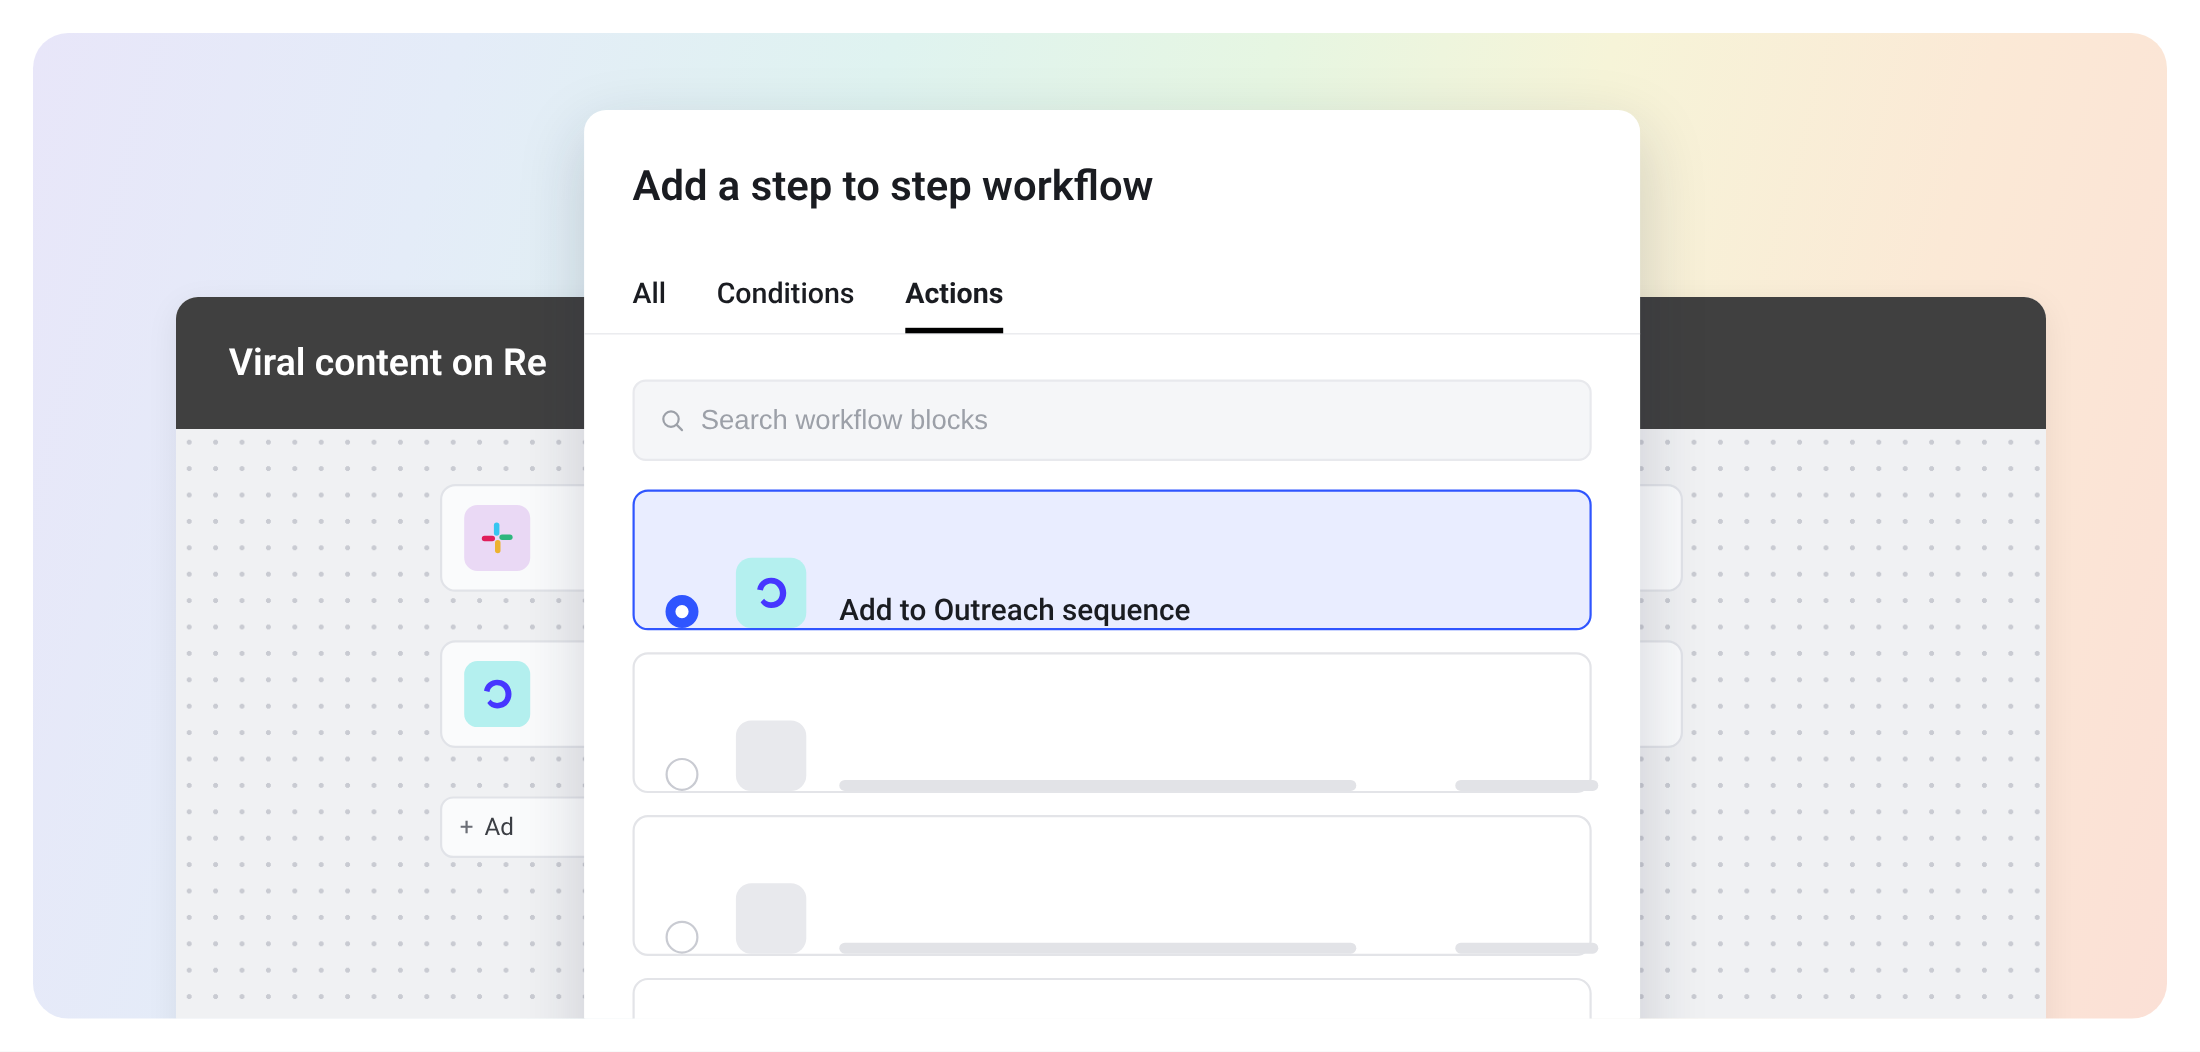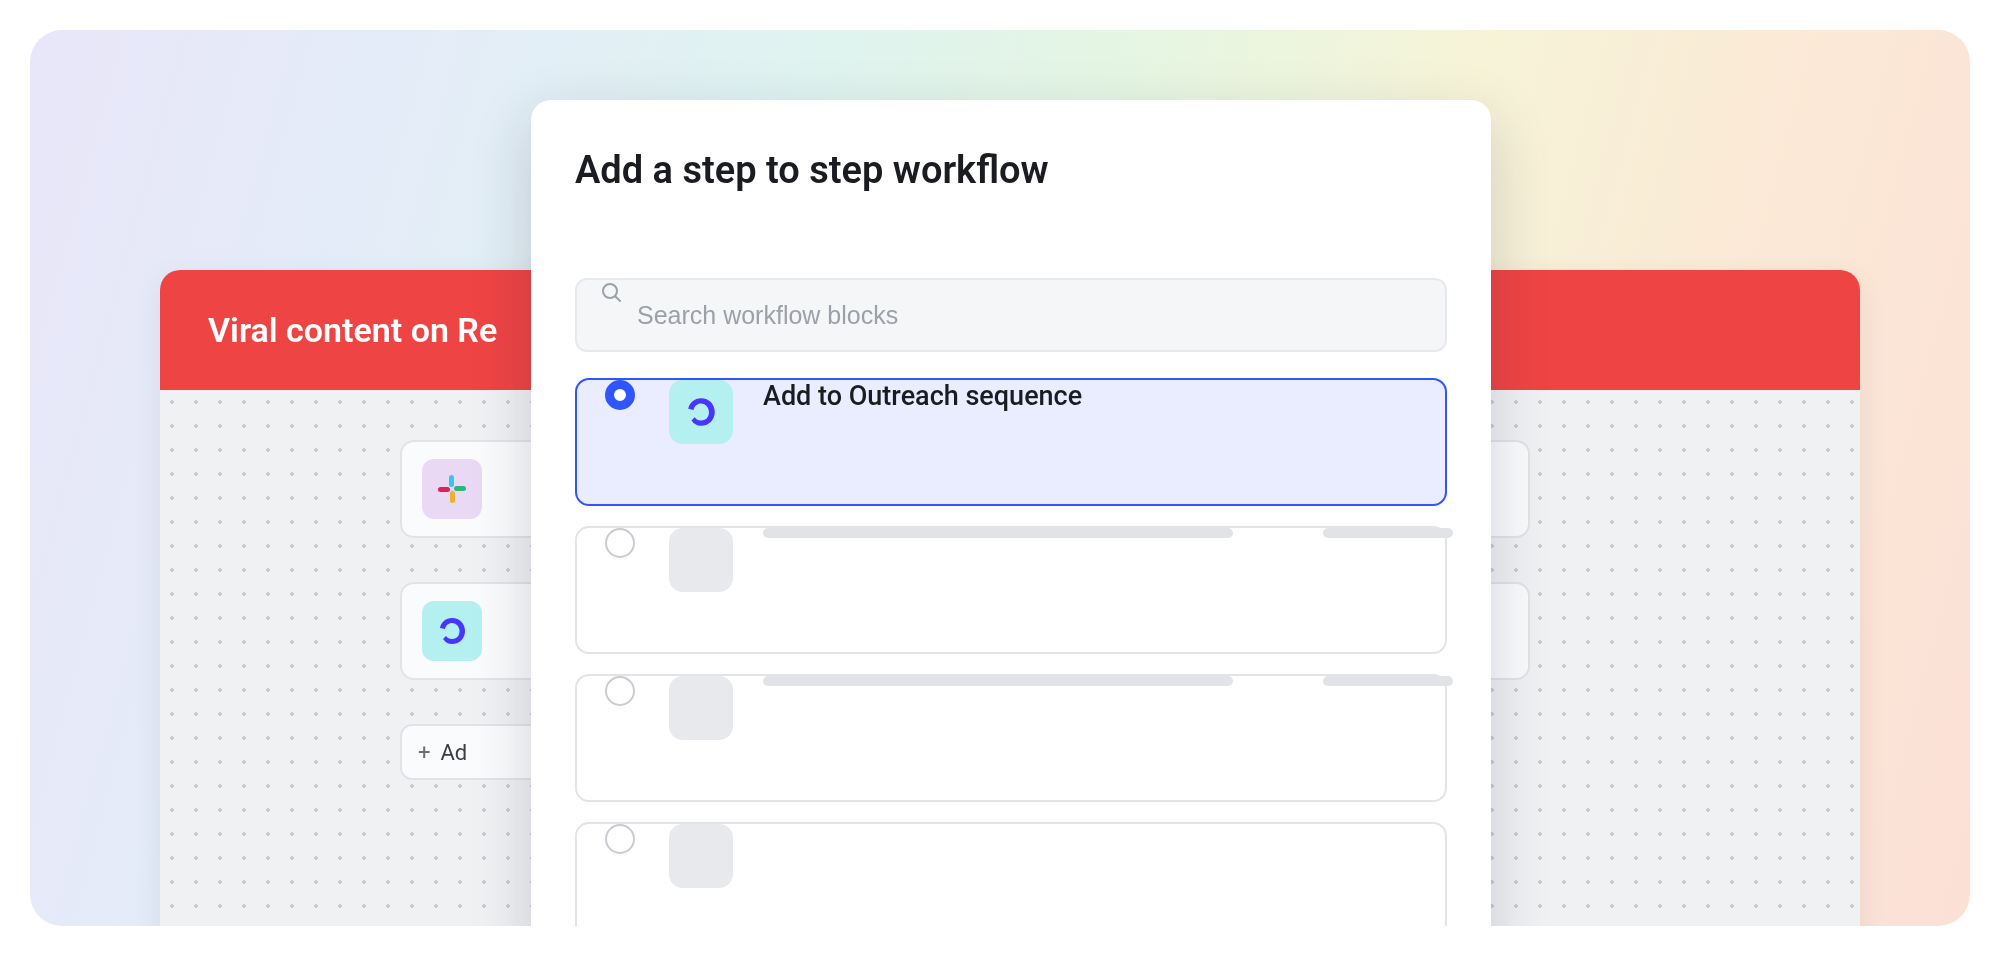--- a/index.html
+++ b/index.html
@@ -26,21 +26,21 @@
       position: absolute;
       left: 130px; top: 240px;
       width: 1700px; height: 700px;
       background: #fff;
       border-radius: 20px;
       box-shadow: 0 8px 30px rgba(0,0,0,0.07);
       overflow: hidden;
     }
     .wf-header {
       height: 120px;
-      background: #ef4444;
+      background: #404040;
       display: flex; align-items: center;
       padding-left: 48px;
     }
     .wf-title {
       color: #fff;
       font-size: 34px;
       font-weight: 600;
     }
     .wf-body {
       position: relative;
@@ -111,37 +111,38 @@
       font-weight: 500;
     }
     .tab.active { font-weight: 700; border-bottom-color: #000; }
 
     .search-wrap { padding: 26px 44px 0; }
     .search {
       width: 100%; height: 74px;
       background: #f5f6f8;
       border: 2px solid #e8e9ed;
       border-radius: 12px;
-      display: flex; 
+      display: flex; align-items: center;
       padding: 0 22px;
+      margin-top: 15px;
     }
     .search svg { flex-shrink: 0; margin-right: 14px; }
     .search input {
       border: none; background: transparent; outline: none;
       font-size: 25px; color: #333;
       width: 100%;
     }
     .search input::placeholder { color: #9ca0a8; }
 
     .options { padding: 26px 44px 0; display: flex; flex-direction: column; gap: 20px; }
     .opt {
       width: 100%; height: 128px;
       border: 2px solid #e3e4e8;
       border-radius: 14px;
-      display: flex; align-items: flex-start;
+      display: flex; align-items: flex-end;
       padding: 0 28px;
       background: #fff;
       cursor: pointer;
     }
     .opt.selected {
       border-color: #2f55ff;
       background: #e9edff;
     }
     .radio {
       width: 30px; height: 30px;
@@ -203,20 +204,25 @@
       <div class="wf-add-btn">
         <span class="plus">+</span>
         <span>Ad</span>
       </div>
     </div>
   </div>
 
   <div class="modal">
     <div class="modal-title">Add a step to step workflow</div>
 
+    <div class="tabs">
+      <div class="tab">All</div>
+      <div class="tab">Conditions</div>
+      <div class="tab active">Actions</div>
+    </div>
 
     <div class="search-wrap">
       <div class="search">
         <svg width="24" height="24" viewBox="0 0 24 24" fill="none">
           <circle cx="11" cy="11" r="7" stroke="#9ca0a8" stroke-width="2"></circle>
           <line x1="16.5" y1="16.5" x2="21" y2="21" stroke="#9ca0a8" stroke-width="2" stroke-linecap="round"></line>
         </svg>
         <input type="text" placeholder="Search workflow blocks" style="">
       </div>
     </div>

